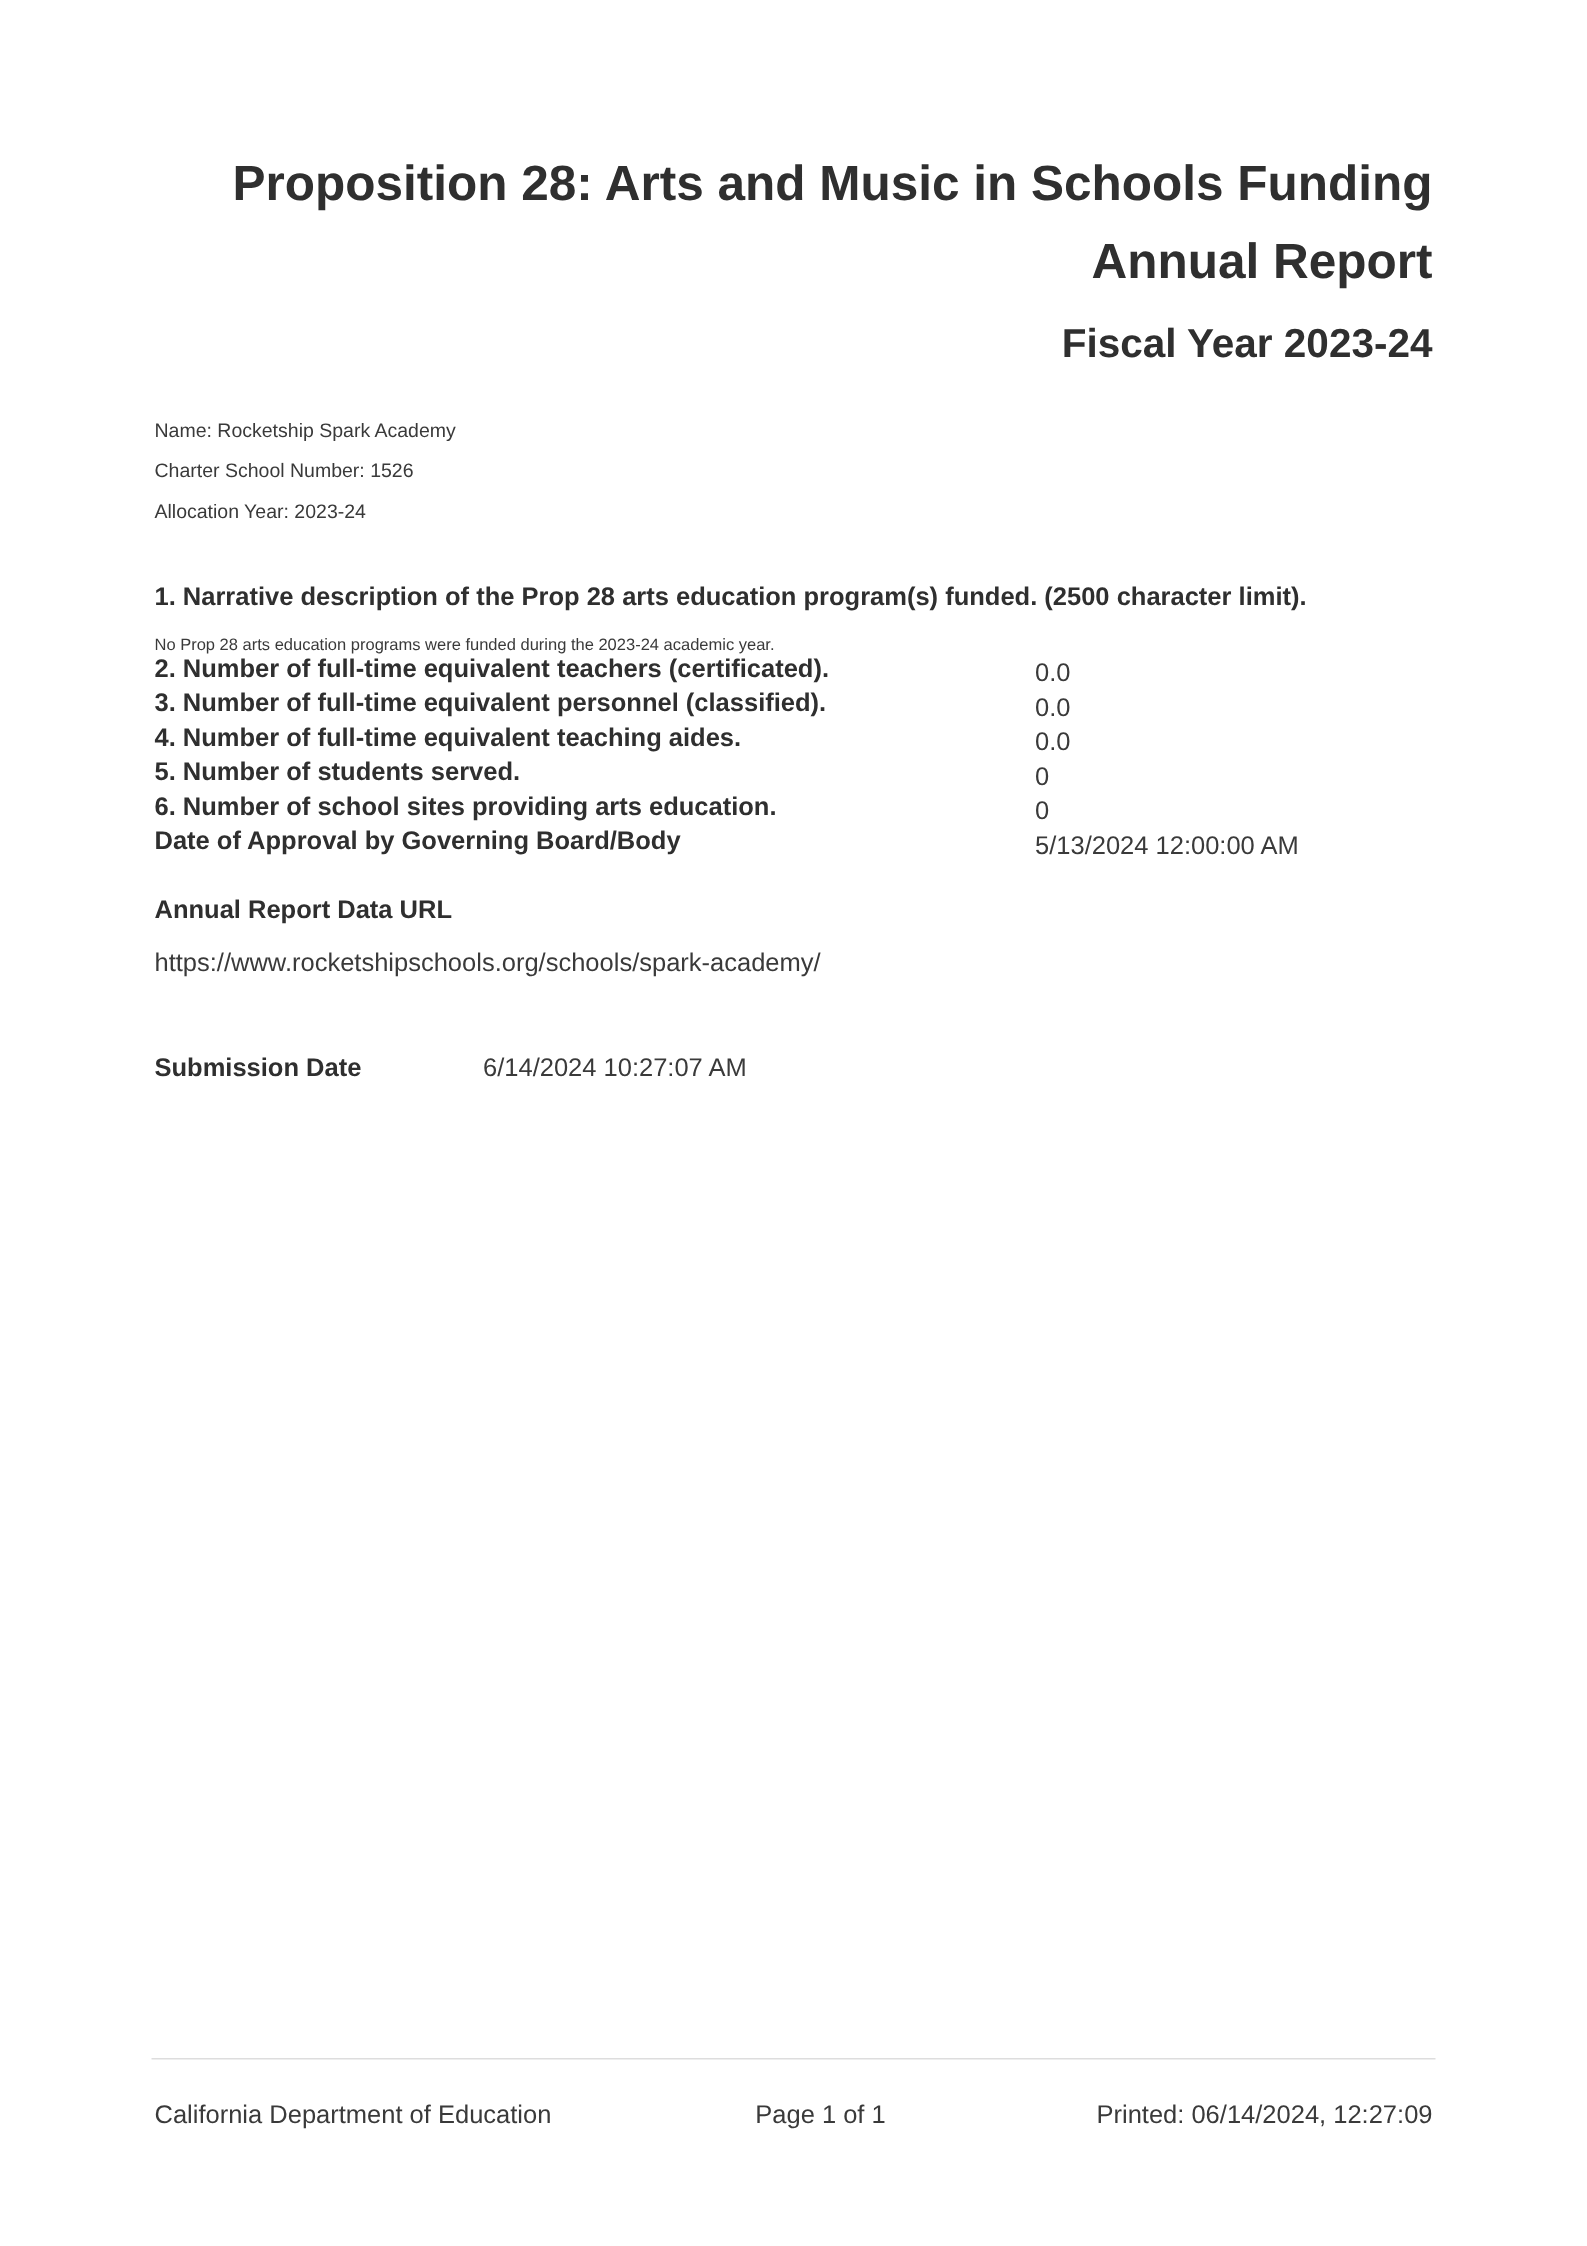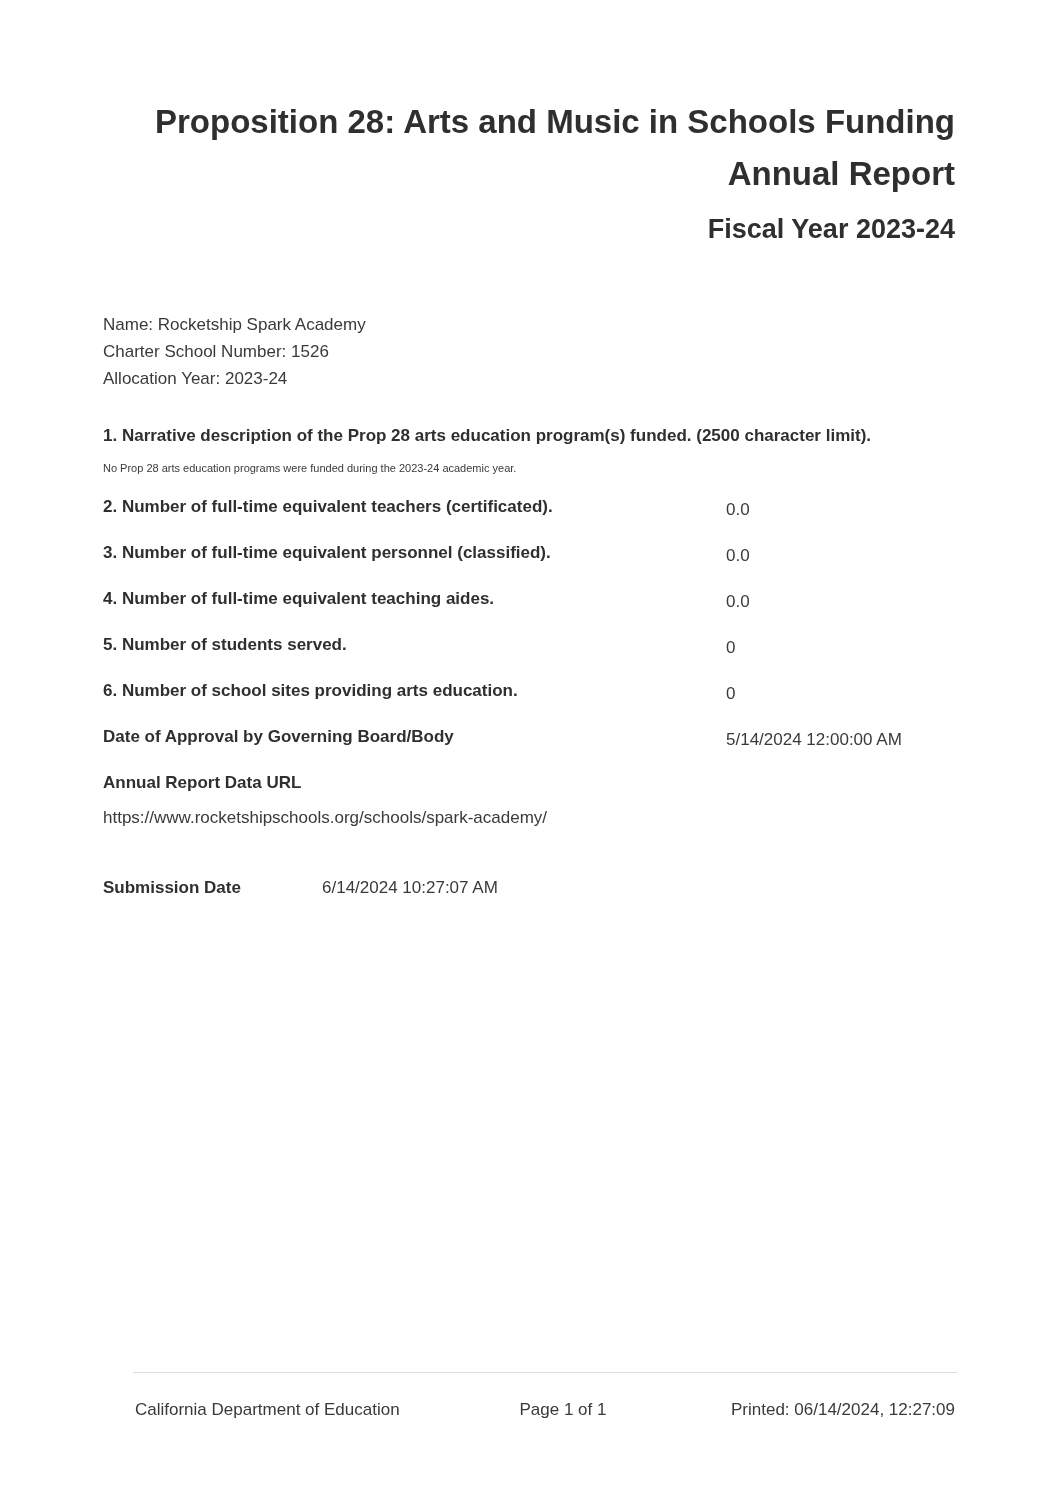--- a/index.html
+++ b/index.html
@@ -23,48 +23,47 @@
     color: #2f2f2f;
   }
   .fiscal-year {
     margin-top: 14px;
     font-size: 27px;
     font-weight: bold;
     color: #2f2f2f;
   }
 
   
-  .info-block { margin-top: 66px; font-size: 17px; }
+  .info-block { margin-top: 28px; font-size: 13px; }
   .info-line { line-height: 27px; color: #3a3a3a; }
 
   
   .q-narrative { margin-top: 34px; }
   .q-label { font-size: 17px; font-weight: bold; color: #2f2f2f; }
   .q-answer { margin-top: 16px; font-size: 11px; color: #3a3a3a; }
 
   
-  .q-row { display: flex; margin-top: 23px; align-items: flex-start; gap: 36px; }
+  .q-row { display: flex; align-items: flex-start; }
   .q-row .q-label { width: 587px; flex: 0 0 587px; padding-right: 10px; }
   .q-value { font-size: 17px; color: #3a3a3a; padding-top: 3px; }
 
   
   .url-block { margin-top: 23px; }
   .url-value { margin-top: 15px; font-size: 17px; color: #3a3a3a; }
 
   
   .submission-row { display: flex; margin-top: 47px; align-items: baseline; }
   .submission-row .q-label { width: 219px; flex: 0 0 219px; }
 
   
   .footer {
     position: absolute;
     left: 0; right: 0;
     bottom: 77px;
     padding: 0 101px;
-    margin-left: 32px;
   }
   .footer-rule { border: none; border-top: 1px solid #dddddd; margin-bottom: 27px; }
   .footer-row {
     display: grid;
     grid-template-columns: 1fr auto 1fr;
     font-size: 17px;
     color: #3a3a3a;
     padding: 0 2px;
   }
   .footer-left { text-align: left; }
@@ -113,21 +112,21 @@
     <div class="q-value">0</div>
   </div>
 
   <div class="q-row">
     <div class="q-label">6. Number of school sites providing arts education.</div>
     <div class="q-value">0</div>
   </div>
 
   <div class="q-row">
     <div class="q-label">Date of Approval by Governing Board/Body</div>
-    <div class="q-value">5/14/2024 12:00:00 AM</div>
+    <div class="q-value">5/13/2024 12:00:00 AM</div>
   </div>
 
   <div class="url-block">
     <div class="q-label">Annual Report Data URL</div>
     <div class="url-value">https://www.rocketshipschools.org/schools/spark-academy/</div>
   </div>
 
   <div class="submission-row">
     <div class="q-label">Submission Date</div>
     <div class="q-value">6/14/2024 10:27:07 AM</div>

